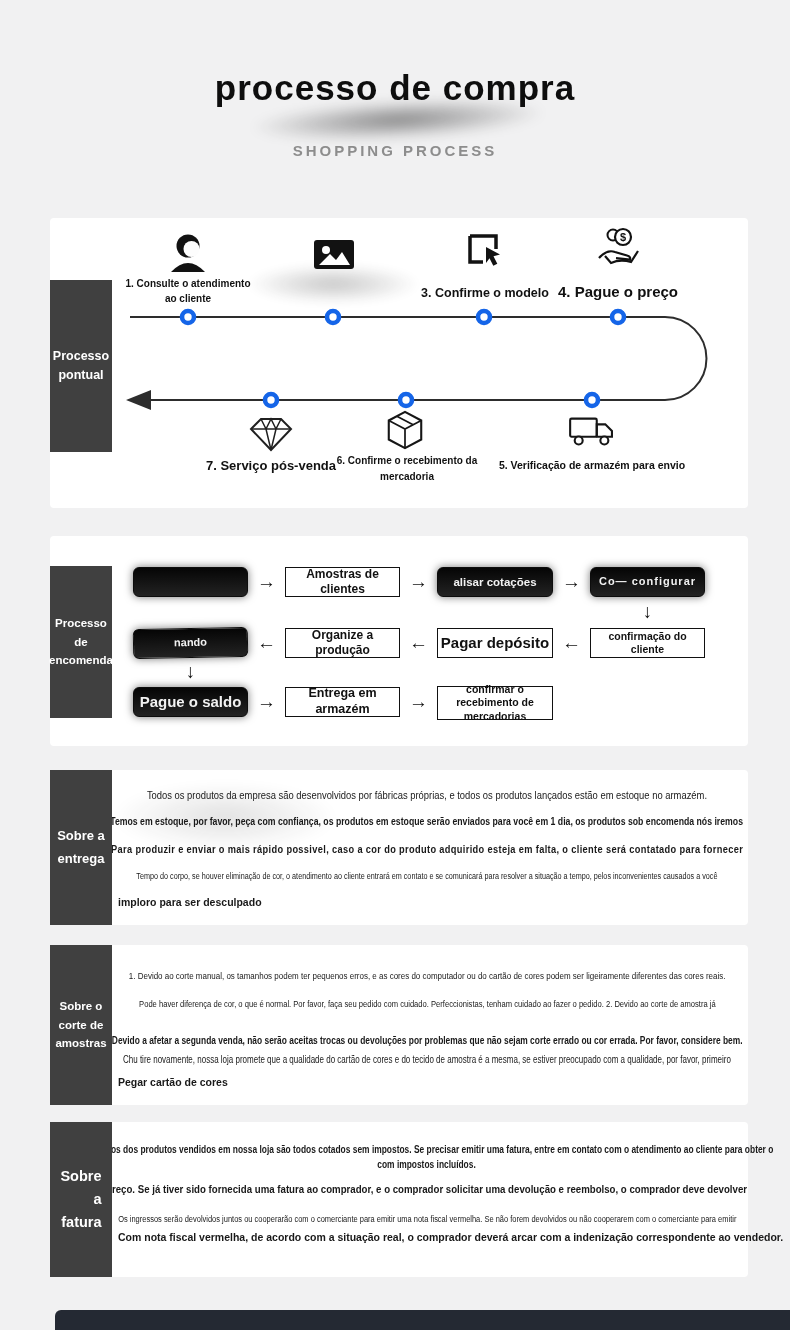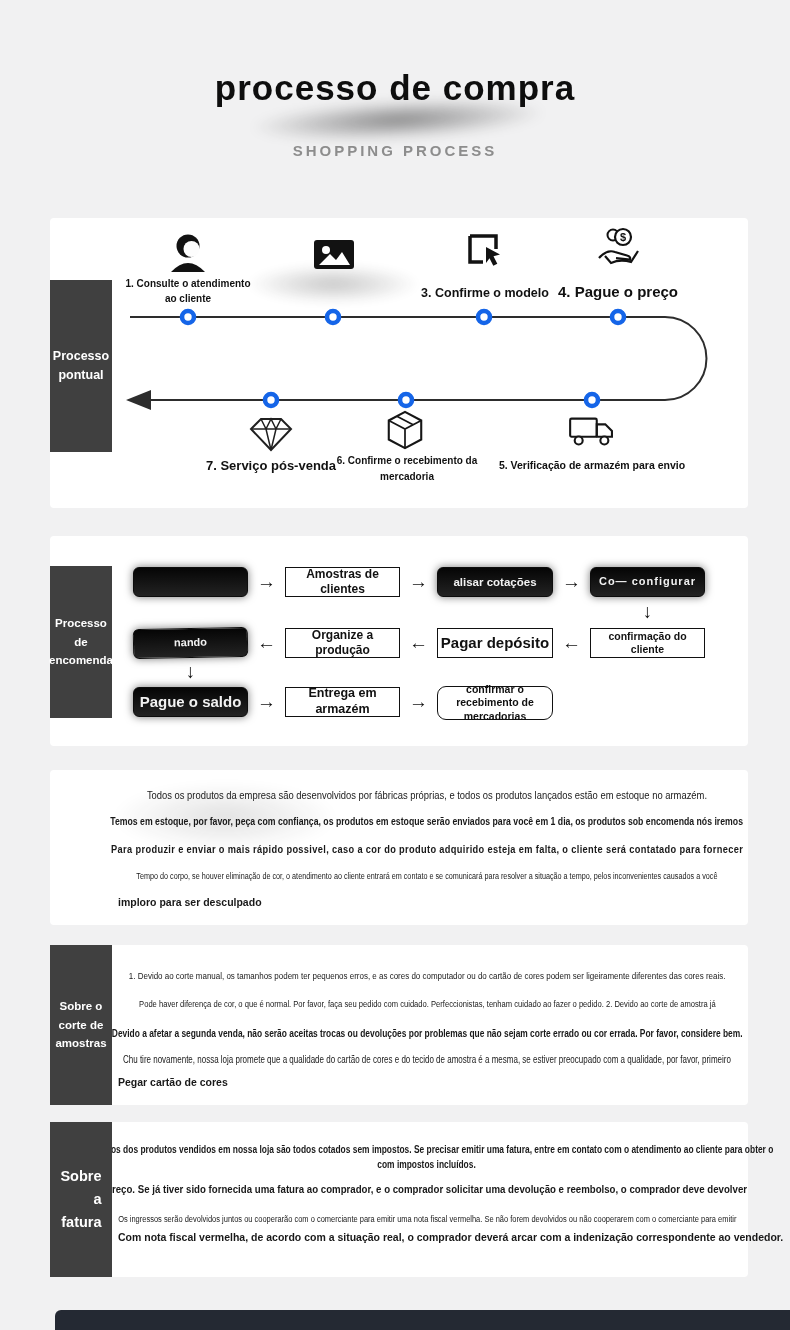--- a/index.html
+++ b/index.html
@@ -100,38 +100,38 @@
   .ca1 { left:198px; } .ca2 { left:350px; } .ca3 { left:503px; }
   .d1 { left:582px; top:63px; }
   .d2 { left:125px; top:123px; }
   .b13 { font-size:11.5px; }
   .b14 { font-size:11px; letter-spacing:1px; }
   .b21 { border-radius:16px; transform:rotate(-1deg); font-size:11px; }
   .b23 { font-size:15px; }
   .b24 { font-size:10.5px; }
   .b31 { font-size:15px; font-weight:700; }
   .b32 { font-size:12.5px; }
-  .b33 { font-size:10.5px; height:34px; top:150px; padding:0 16px;border-radius:9px; }
+  .b33 { font-size:10.5px; height:34px; top:150px; padding:0 16px; }
   
   .textarea { position:absolute; left:64px; top:0; width:626px; height:100%; }
   .tline {
     position:absolute; left:0; width:100%; display:flex; justify-content:center;
     color:#191919; line-height:1.35;
   }
   .tline span { white-space:nowrap; flex:none; }
   .tline.left { justify-content:flex-start; padding-left:4px; }
   .tline.left span { transform-origin:left center; }
   .c3l1 { top:19px;  font-size:10px;   font-weight:500; } .c3l1 span { transform:scaleX(.94); }
   .c3l2 { top:45px;  font-size:10px;   font-weight:600; } .c3l2 span { transform:scaleX(.87); }
   .c3l3 { top:72px;  font-size:10.5px; font-weight:700; letter-spacing:.4px; } .c3l3 span { transform:scaleX(.88); }
   .c3l4 { top:101px; font-size:8.5px;  font-weight:400; } .c3l4 span { transform:scaleX(.85); }
   .c3l5 { top:125px; font-size:10.5px; font-weight:600; }
   .c4l1 { top:25px;  font-size:9.5px;  font-weight:500; } .c4l1 span { transform:scaleX(.84); }
   .c4l2 { top:53px;  font-size:9.5px;  font-weight:500; } .c4l2 span { transform:scaleX(.80); }
-  .c4l3 { top:81px;  font-size:10.5px; font-weight:600;align-items:flex-end; } .c4l3 span { transform:scaleX(.80); }
+  .c4l3 { top:88px;  font-size:10.5px; font-weight:600;align-items:flex-end; } .c4l3 span { transform:scaleX(.80); }
   .c4l4 { top:108px; font-size:10px;   font-weight:500; } .c4l4 span { transform:scaleX(.80); }
   .c4l5 { top:130px; font-size:10.5px; font-weight:600; }
   .c5l1 { top:20px;  font-size:10.5px; font-weight:600; }
   .c5l1 span { transform:scaleX(.80); white-space:pre; text-align:center; line-height:1.45; }
   .c5l2 { top:60px;  font-size:11.5px; font-weight:700; } .c5l2 span { transform:scaleX(.84); }
   .c5l3 { top:84px;  font-size:8.5px;  font-weight:500;margin-top:8px; } .c5l3 span { transform:scaleX(.88); }
   .c5l4 { top:108px; font-size:10.5px; font-weight:600; }
   
   .footer-bar {
     position:absolute; left:55px; top:1310px; width:735px; height:20px;
@@ -250,20 +250,24 @@
     <div class="fdown d2">↓</div>
 
     <div class="fbox dark r3 cb1 b31">Pague o saldo</div>
     <div class="farrow r3 ca1">→</div>
     <div class="fbox r3 cb2 b32">Entrega em armazém</div>
     <div class="farrow r3 ca2">→</div>
     <div class="fbox cb3 b33">confirmar o recebimento de mercadorias</div>
   </section>
 
   <section class="card card3">
+    <div class="tab tab3">
+      <span>Sobre a
+entrega</span>
+    </div>
     <div class="smudge smudge-c3"></div>
     <div class="textarea">
       <p class="tline c3l1">
           <span>Todos os produtos da empresa são desenvolvidos por fábricas próprias, e todos os produtos lançados estão em estoque no armazém.</span>
         </p>
       <p class="tline c3l2">
           <span>Temos em estoque, por favor, peça com confiança, os produtos em estoque serão enviados para você em 1 dia, os produtos sob encomenda nós iremos</span>
         </p>
       <p class="tline c3l3">
           <span>Para produzir e enviar o mais rápido possivel, caso a cor do produto adquirido esteja em falta, o cliente será contatado para fornecer</span>

